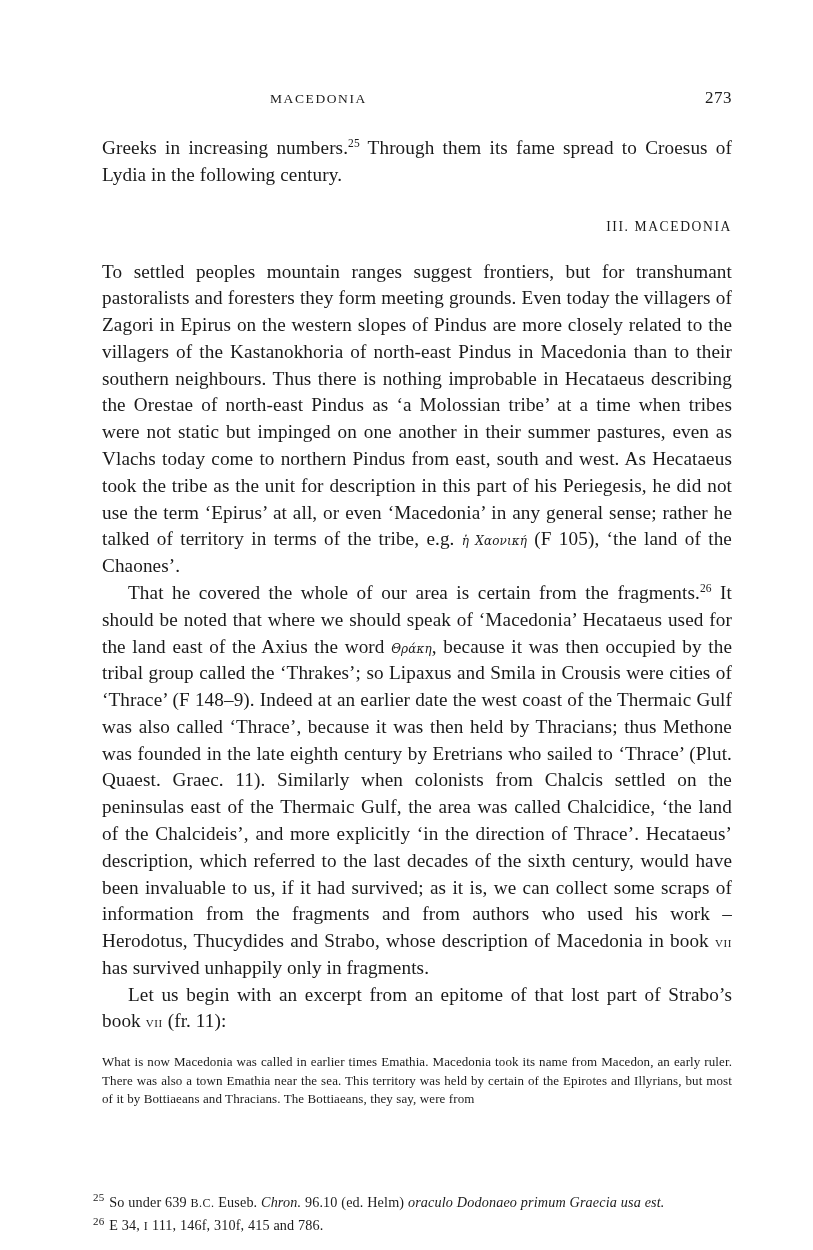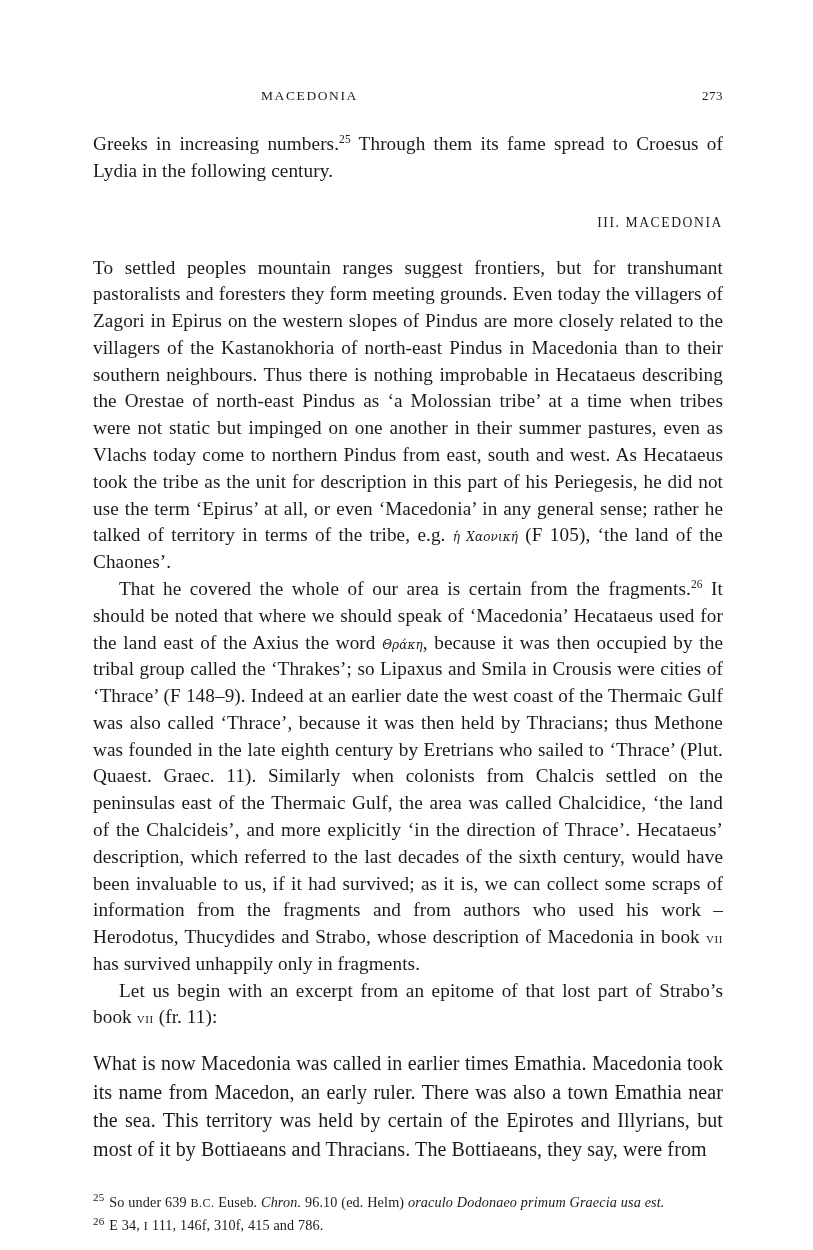--- a/index.html
+++ b/index.html
@@ -17,58 +17,58 @@
   .page {
     position: relative;
     width: 813px;
     height: 1250px;
     box-sizing: border-box;
     padding: 0;
     overflow: hidden;
   }
   .content {
     position: absolute;
-    left: 93px;
+    left: 102px;
     top: 88px;
     width: 630px;
   }
   .running-head {
     display: flex;
     justify-content: space-between;
     align-items: baseline;
     font-size: 13.5px;
     letter-spacing: 1.6px;
     margin-bottom: 27px;
   }
   .running-head .title {
     margin-left: 168px;
   }
   .running-head .folio {
     letter-spacing: 0.5px;
-    font-size: 13px;
+    font-size: 17px;
   }
   p {
     margin: 0;
     font-size: 19.2px;
     line-height: 1.395;
     text-align: justify;
     text-justify: inter-word;
     letter-spacing: 0.1px;
   }
   p.indent {
     text-indent: 26px;
   }
   .section-head {
     text-align: right;
     font-size: 13.6px;
     letter-spacing: 1.6px;
     margin: 30px 0 24px 0;
   }
   .quote {
-    font-size: 20px;
+    font-size: 13px;
     line-height: 1.43;
     text-align: justify;
     margin: 18px 0 9px 0;
     letter-spacing: 0.1px;
   }
   .italic { }
   .greek { font-family: "DejaVu Serif", serif; font-style: italic; font-size: 12px;}
   .sup {
     font-size: 11.5px;
     vertical-align: super;

